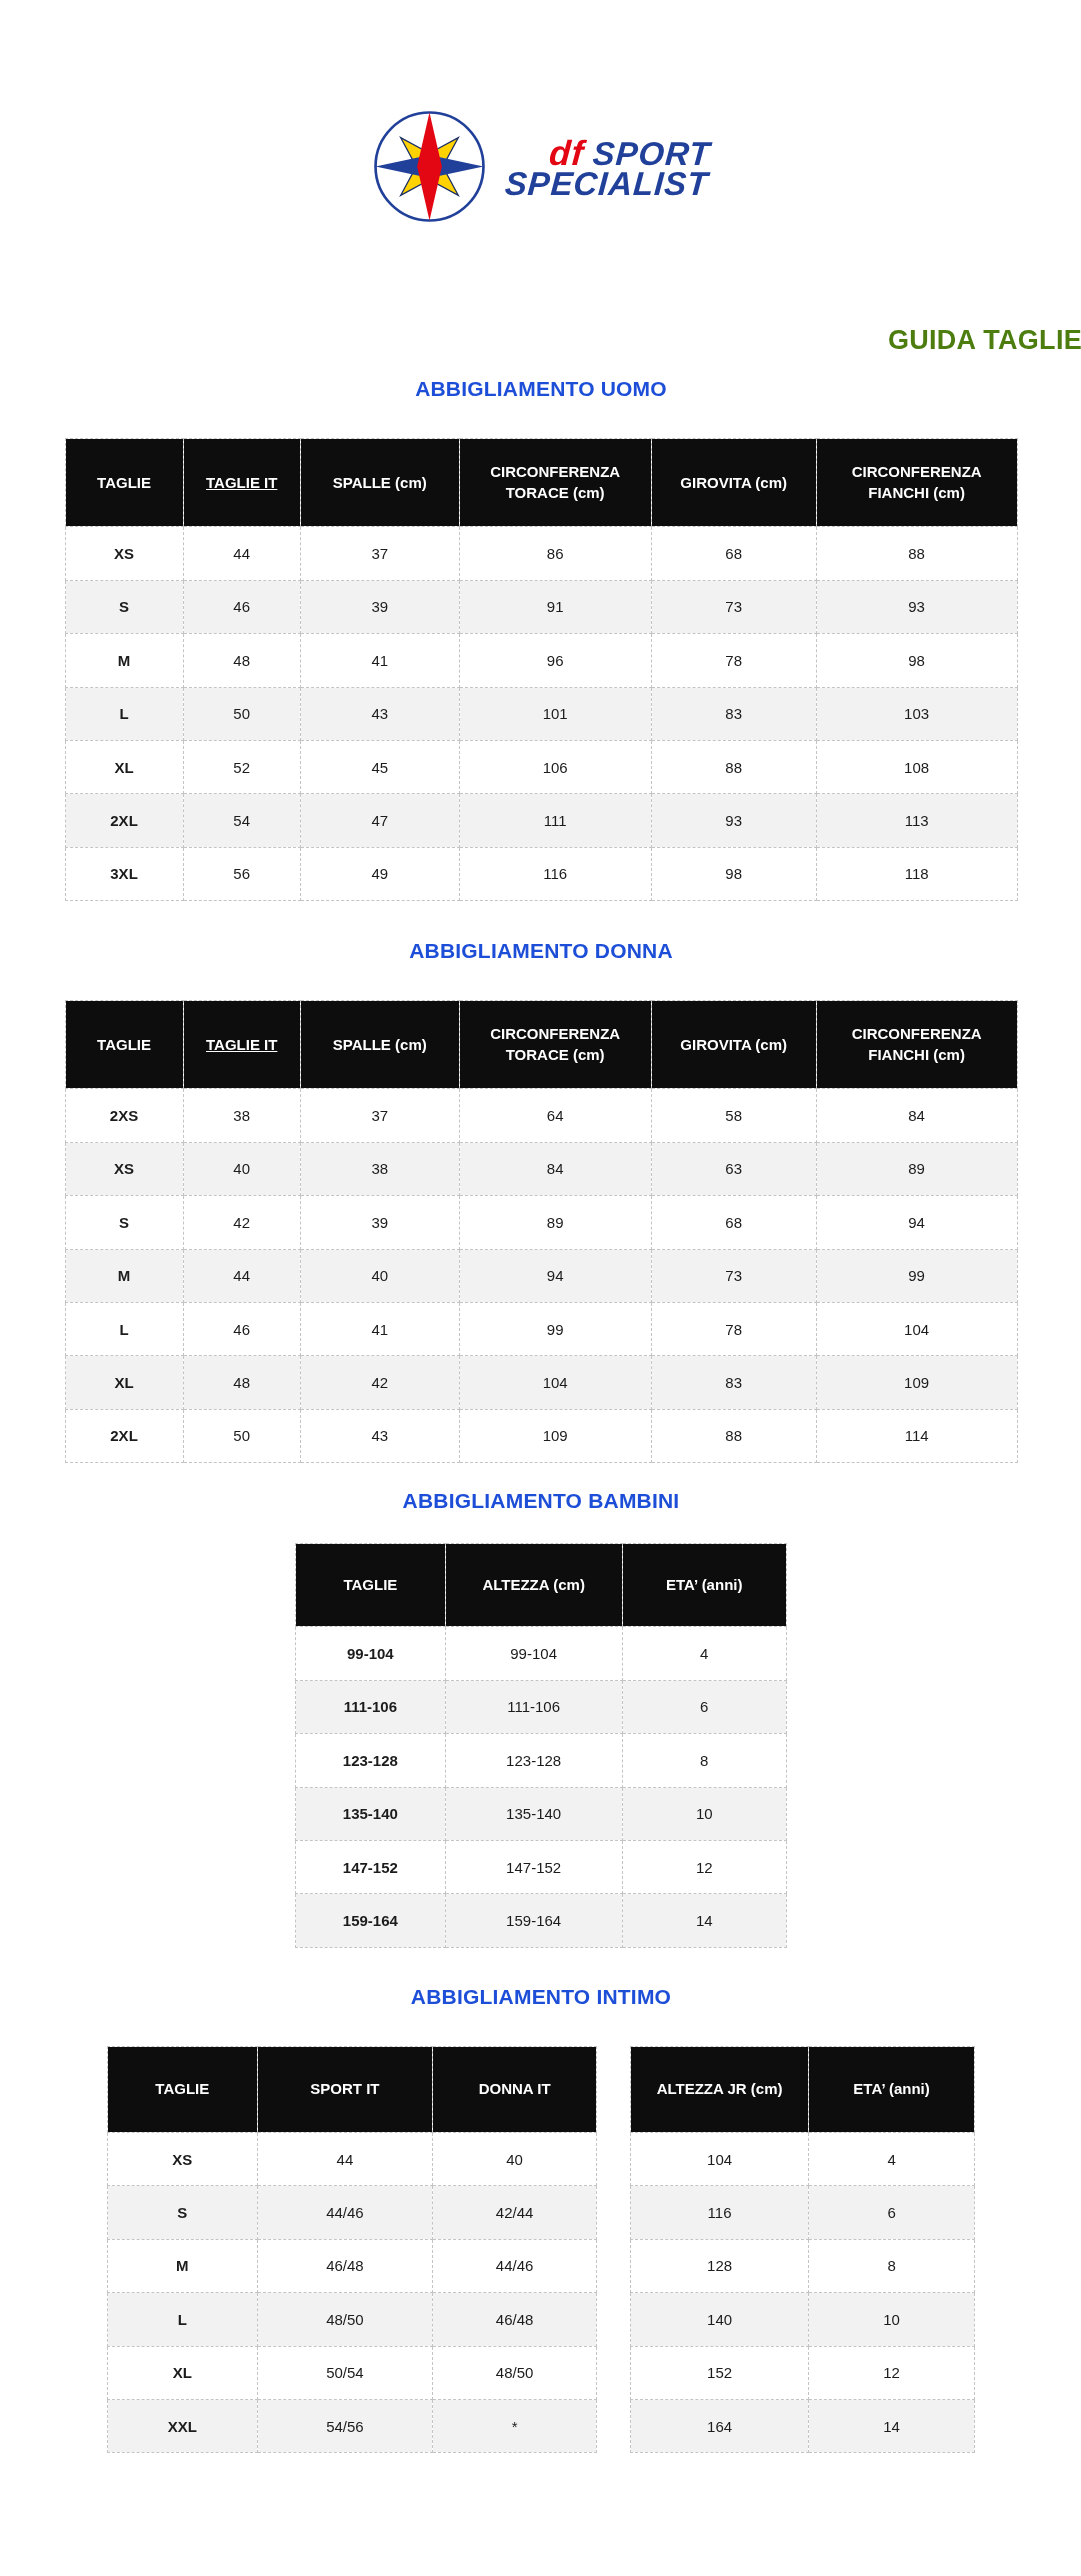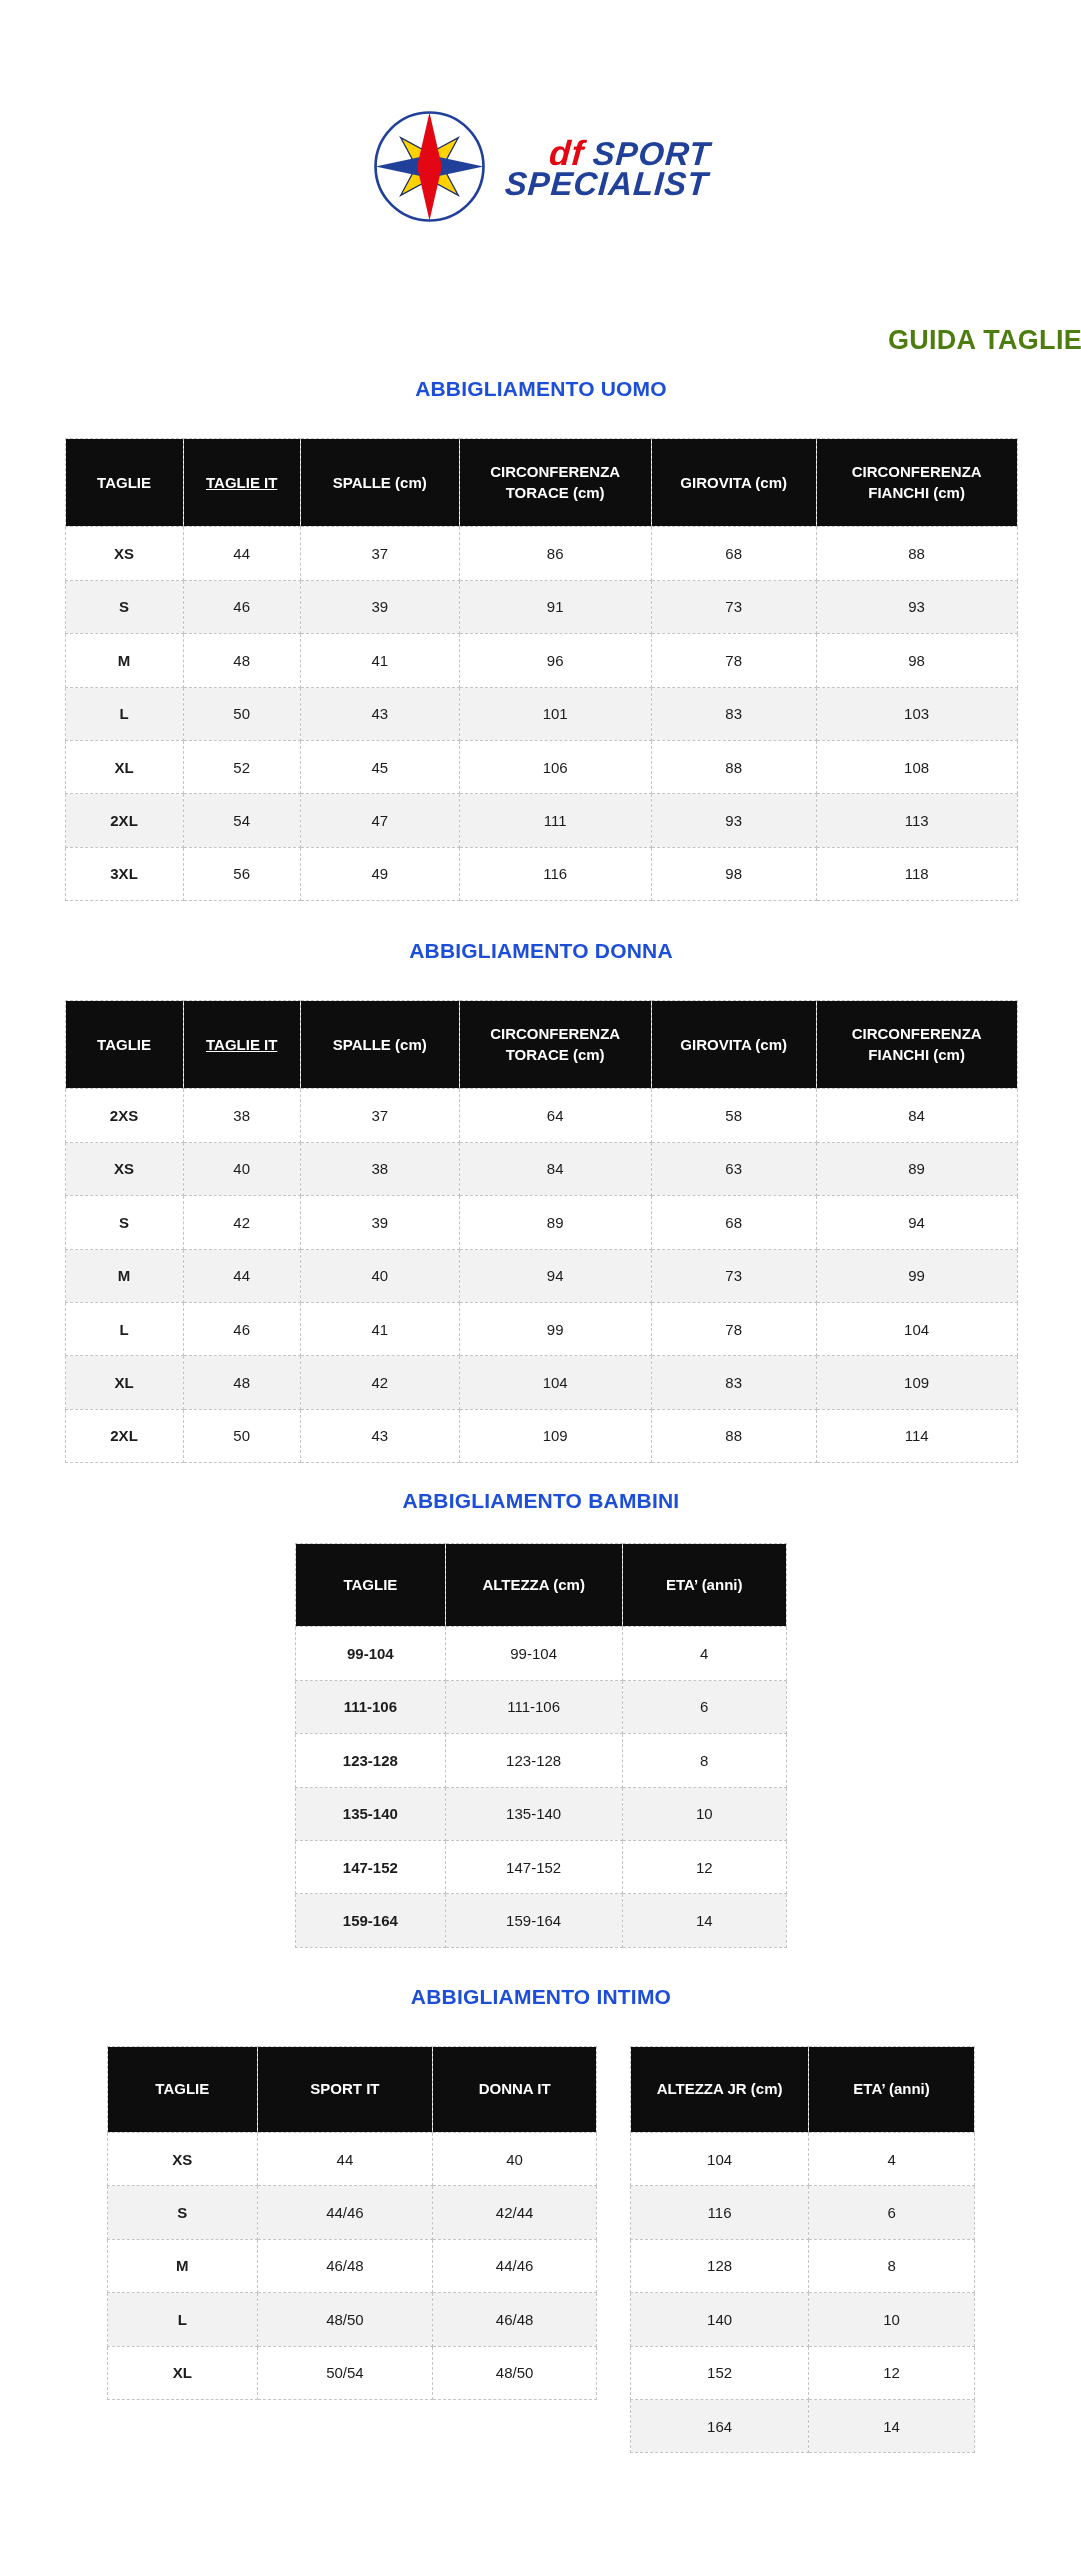--- a/index.html
+++ b/index.html
@@ -357,20 +357,25 @@
           <tr>
             <td>L</td>
             <td>48/50</td>
             <td>46/48</td>
           </tr>
           <tr>
             <td>XL</td>
             <td>50/54</td>
             <td>48/50</td>
           </tr>
+          <tr>
+            <td>XXL</td>
+            <td>54/56</td>
+            <td>*</td>
+          </tr>
         </tbody>
       </table>
     <table class="size-table t-int-right">
         <thead>
           <tr>
             <th>ALTEZZA JR (cm)</th>
             <th>ETA’ (anni)</th>
           </tr>
         </thead>
         <tbody>

